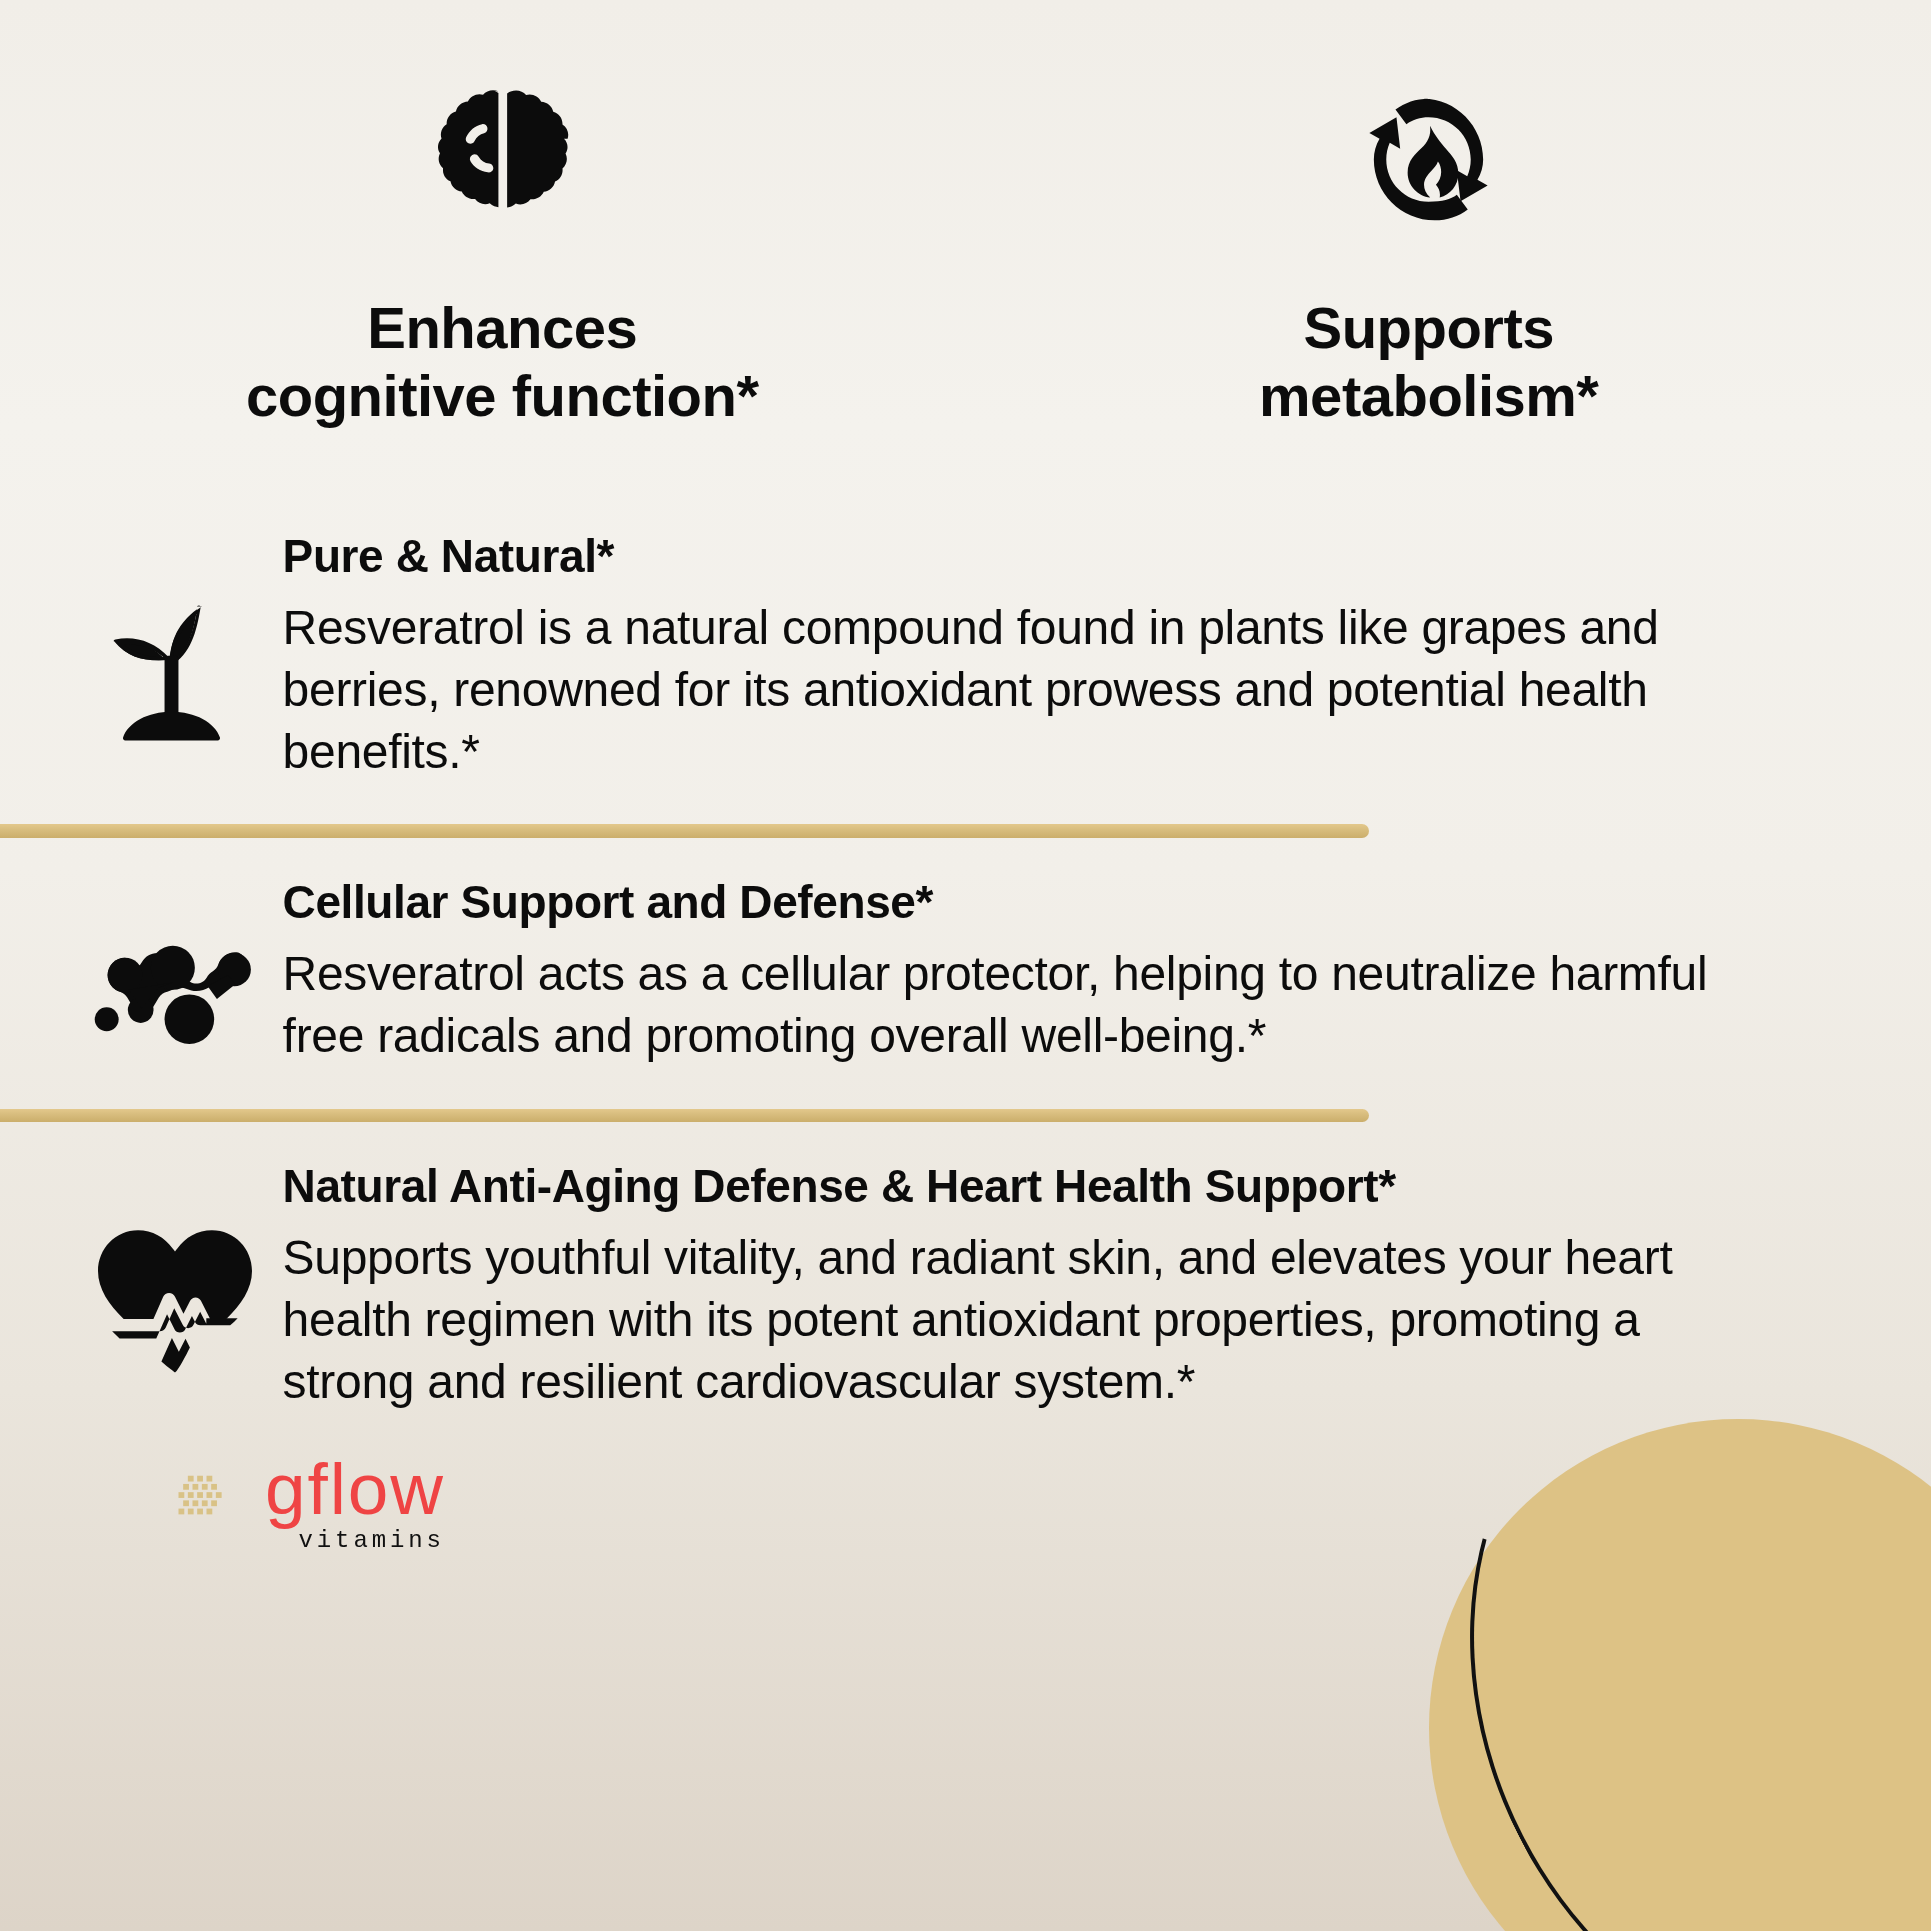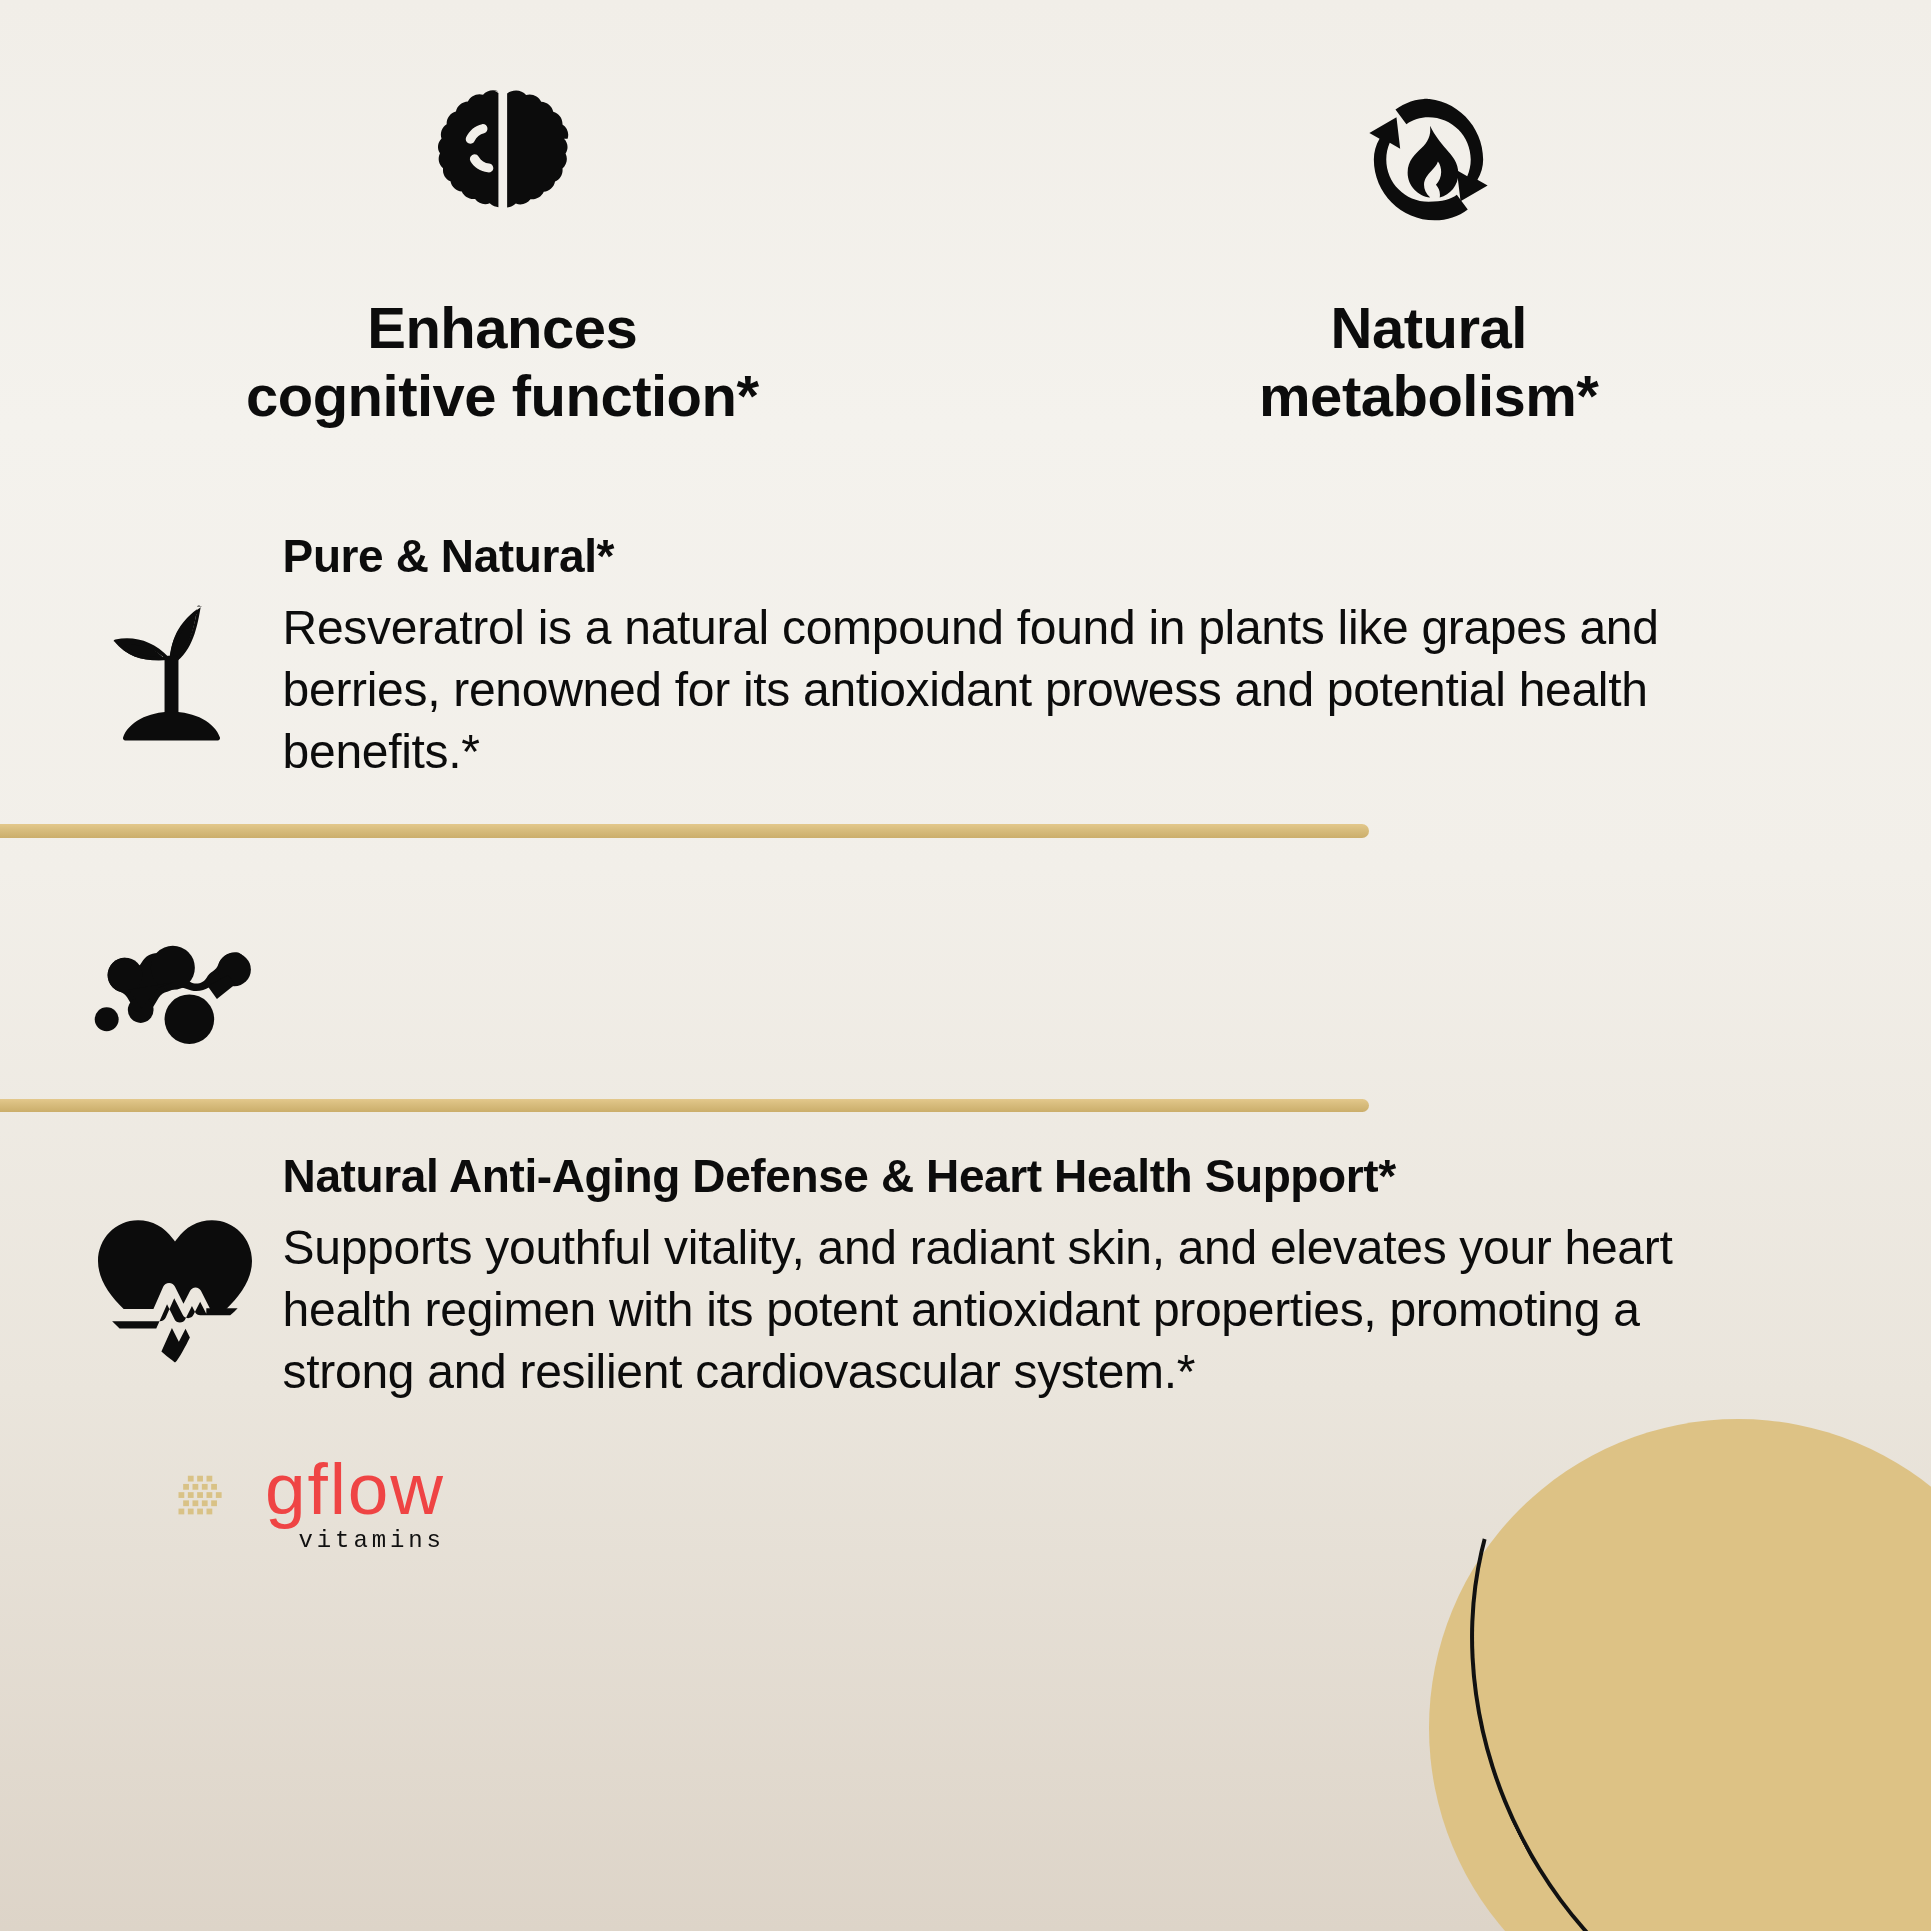--- a/index.html
+++ b/index.html
@@ -176,21 +176,21 @@
 
 
     <div class="top-col">
       <div class="top-icon">
         <svg width="159" height="159" viewBox="0 0 64 64" fill="#0c0c0c">
           <path d="M32 7.5c-5 0-9.6 1.6-13.3 4.4l4.4 5.9C25.7 15.9 28.7 15 32 15c9.4 0 17 7.6 17 17 0 2.4-.5 4.6-1.4 6.7l-4.2-2.4 1.5 12.5 10.9-6.3-4.1-2.3c1.5-2.5 2.3-5.3 2.3-8.2 0-13.5-11-24.5-24-24.5z"></path>
           <path d="M32 49c-9.4 0-17-7.6-17-17 0-2.4.5-4.6 1.4-6.7l4.2 2.4L19.1 15 8.2 21.3l4.1 2.3C10.8 26.1 10 28.9 10 32c0 13.5 11 24.5 24.5 24.5 5 0 9.6-1.6 13.3-4.4l-4.4-5.9C40.8 48.1 37.8 49 32 49z"></path>
           <path d="M32.6 18.4c.6 4.1-1.1 6.7-3.4 9-2.5 2.5-5.6 4.9-5.6 9.9 0 5.3 4.1 9.4 9.1 10-1.8-1.6-2.5-3.3-2.5-5.1 0-2.3 1.4-4 2.9-5.6 1.1-1.1 2.2-2.3 2.7-3.8.9 1.2 1.3 2.7 1.3 4.2 0 2-.8 3.7-2.1 5.2 1 1.1 1.6 2.4 1.6 3.9 0 .4 0 .8-.1 1.2 4.3-1.1 7.5-5 7.5-9.6 0-4.6-2.4-7-4.9-9.9-2.1-2.5-4.4-5.2-6.5-9.4z"></path>
         </svg>
       </div>
-      <div class="top-caption">Natural
+      <div class="top-caption">Supports
 metabolism*</div>
     </div>
 
   </div>
 
   <div class="benefits">
 
     <div class="benefit r1">
       <div class="benefit-icon">
         <svg width="159" height="159" viewBox="0 0 64 64" fill="#0c0c0c">
@@ -216,20 +216,24 @@
           <path d="M18 8.5c-5.2 0-9.5 4.3-9.5 9.5 0 4.3 2.9 7.9 6.8 9.1 1.6.5 2.9 1.6 3.8 3l3.6 5.9c1.1 1.8 3 2.9 5.1 2.9s4-1.1 5.1-2.9l3.5-5.8c1-1.7 2.7-2.8 4.6-3.2 1-.2 1.9-.5 2.8-1 2.4-1.3 5.3-1.5 7.8-.4 1.6.7 3.4 1.1 5.2 1.1 2.6 0 5-.8 7-2.1 1.9-1.3 4.3-1.6 6.4-.8 1.1.4 2.3.7 3.5.7 5.2 0 9.5-4.3 9.5-9.5S83 5.5 77.8 5.5c-4.2 0-7.8 2.8-9 6.6-.5 1.6-1.6 2.9-3 3.8-1.4.9-2.6 2.1-3.4 3.5-1.2 2-3.3 3.2-5.6 3.2s-4.4-1.2-5.6-3.2c-.9-1.5-2.2-2.8-3.7-3.6-1.4-.8-2.5-2-3-3.5-1.3-3.7-4.8-6.4-8.9-6.4-3.6 0-6.8 2-8.4 5-1 1.9-2.8 3.2-4.9 3.5-.6.1-1.3.2-1.9.2h-.4c-.1-3.4-1.2-6.1-2-6.1z"></path>
           <circle cx="18" cy="18" r="9.5"></circle>
           <circle cx="44" cy="14" r="12"></circle>
           <circle cx="53" cy="42" r="13.5"></circle>
           <circle cx="77.5" cy="15" r="9"></circle>
           <circle cx="26.5" cy="37" r="7"></circle>
           <circle cx="8" cy="42" r="6.5"></circle>
           <path d="M20 26 L27 36 L36 25 L44 22 Z"></path>
           <path d="M63 24 L74 18 L78 23 L68 31 Z"></path>
         </svg>
+      </div>
+      <div class="benefit-text">
+        <h3 class="benefit-title">Cellular Support and Defense*</h3>
+        <p class="benefit-body">Resveratrol acts as a cellular protector, helping to neutralize harmful free radicals and promoting overall well-being.*</p>
       </div>
     </div>
 
     <div class="divider"></div>
 
     <div class="benefit r3">
       <div class="benefit-icon">
         <svg width="166" height="154" viewBox="0 0 64 60" fill="#0c0c0c">
           <path d="M32 57.5s-2.2-1.6-5.3-4.3l4.1-9.2 2.7 5.4 2.6-5.1 1.7 3.4C36.2 50.9 33.6 56.1 32 57.5z"></path>
           <path d="M46.4 2C40.9 2 35.9 4.8 33 9.1 32.7 9.5 32.3 9.9 32 10.3c-.3-.4-.7-.8-1-1.2C28.1 4.8 23.1 2 17.6 2 8.9 2 2 9.1 2 17.9c0 7 4.3 13.2 10 18.7h11.6l3.8-8.6c.4-.9 1.3-1.5 2.3-1.5s1.9.6 2.3 1.5l3.3 6.6 2.6-5.1c.4-.8 1.2-1.3 2.1-1.3s1.7.5 2.1 1.3l3.6 7.1H52c5.7-5.5 10-11.7 10-18.7C62 9.1 55.1 2 46.4 2z"></path>

